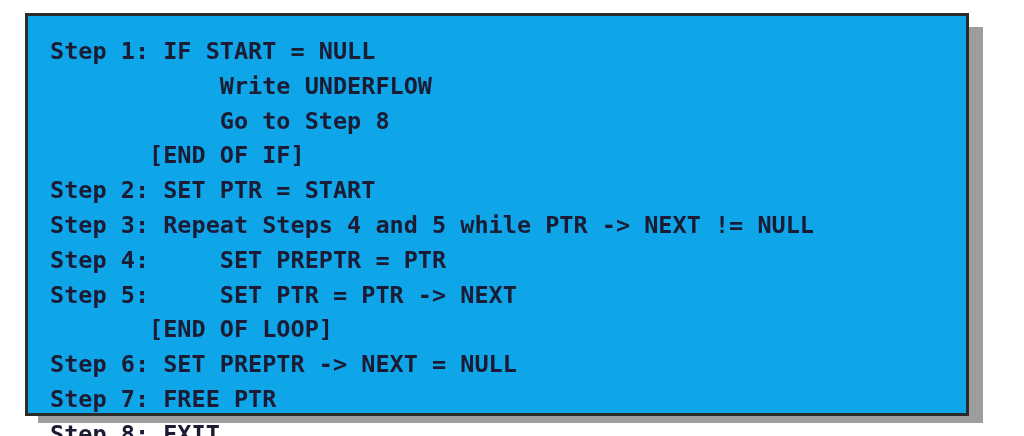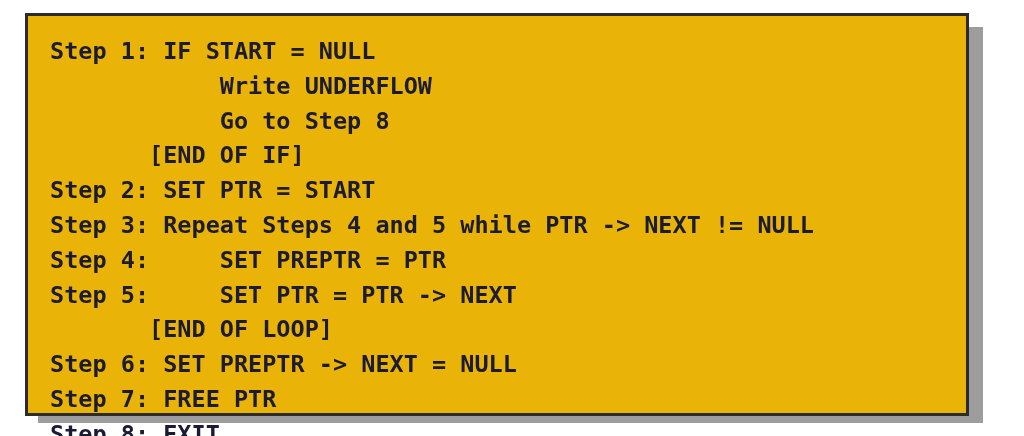--- a/index.html
+++ b/index.html
@@ -28,21 +28,21 @@
   }
 
   
   #code-box {
     position: absolute;
     left: 25px;
     top: 13px;
     width: 944px;
     height: 403px;
     box-sizing: border-box;
-    background: #eab308;
+    background: #0ea5e9;
     border: 3px solid #2b2b2b;
     z-index: 2;
   }
 
   #code-listing {
     margin: 0;
     padding: 18px 0 0 22px;
     font-family: "DejaVu Sans Mono", "Liberation Mono", monospace;
     font-size: 23.5px;
     line-height: 34.8px;

